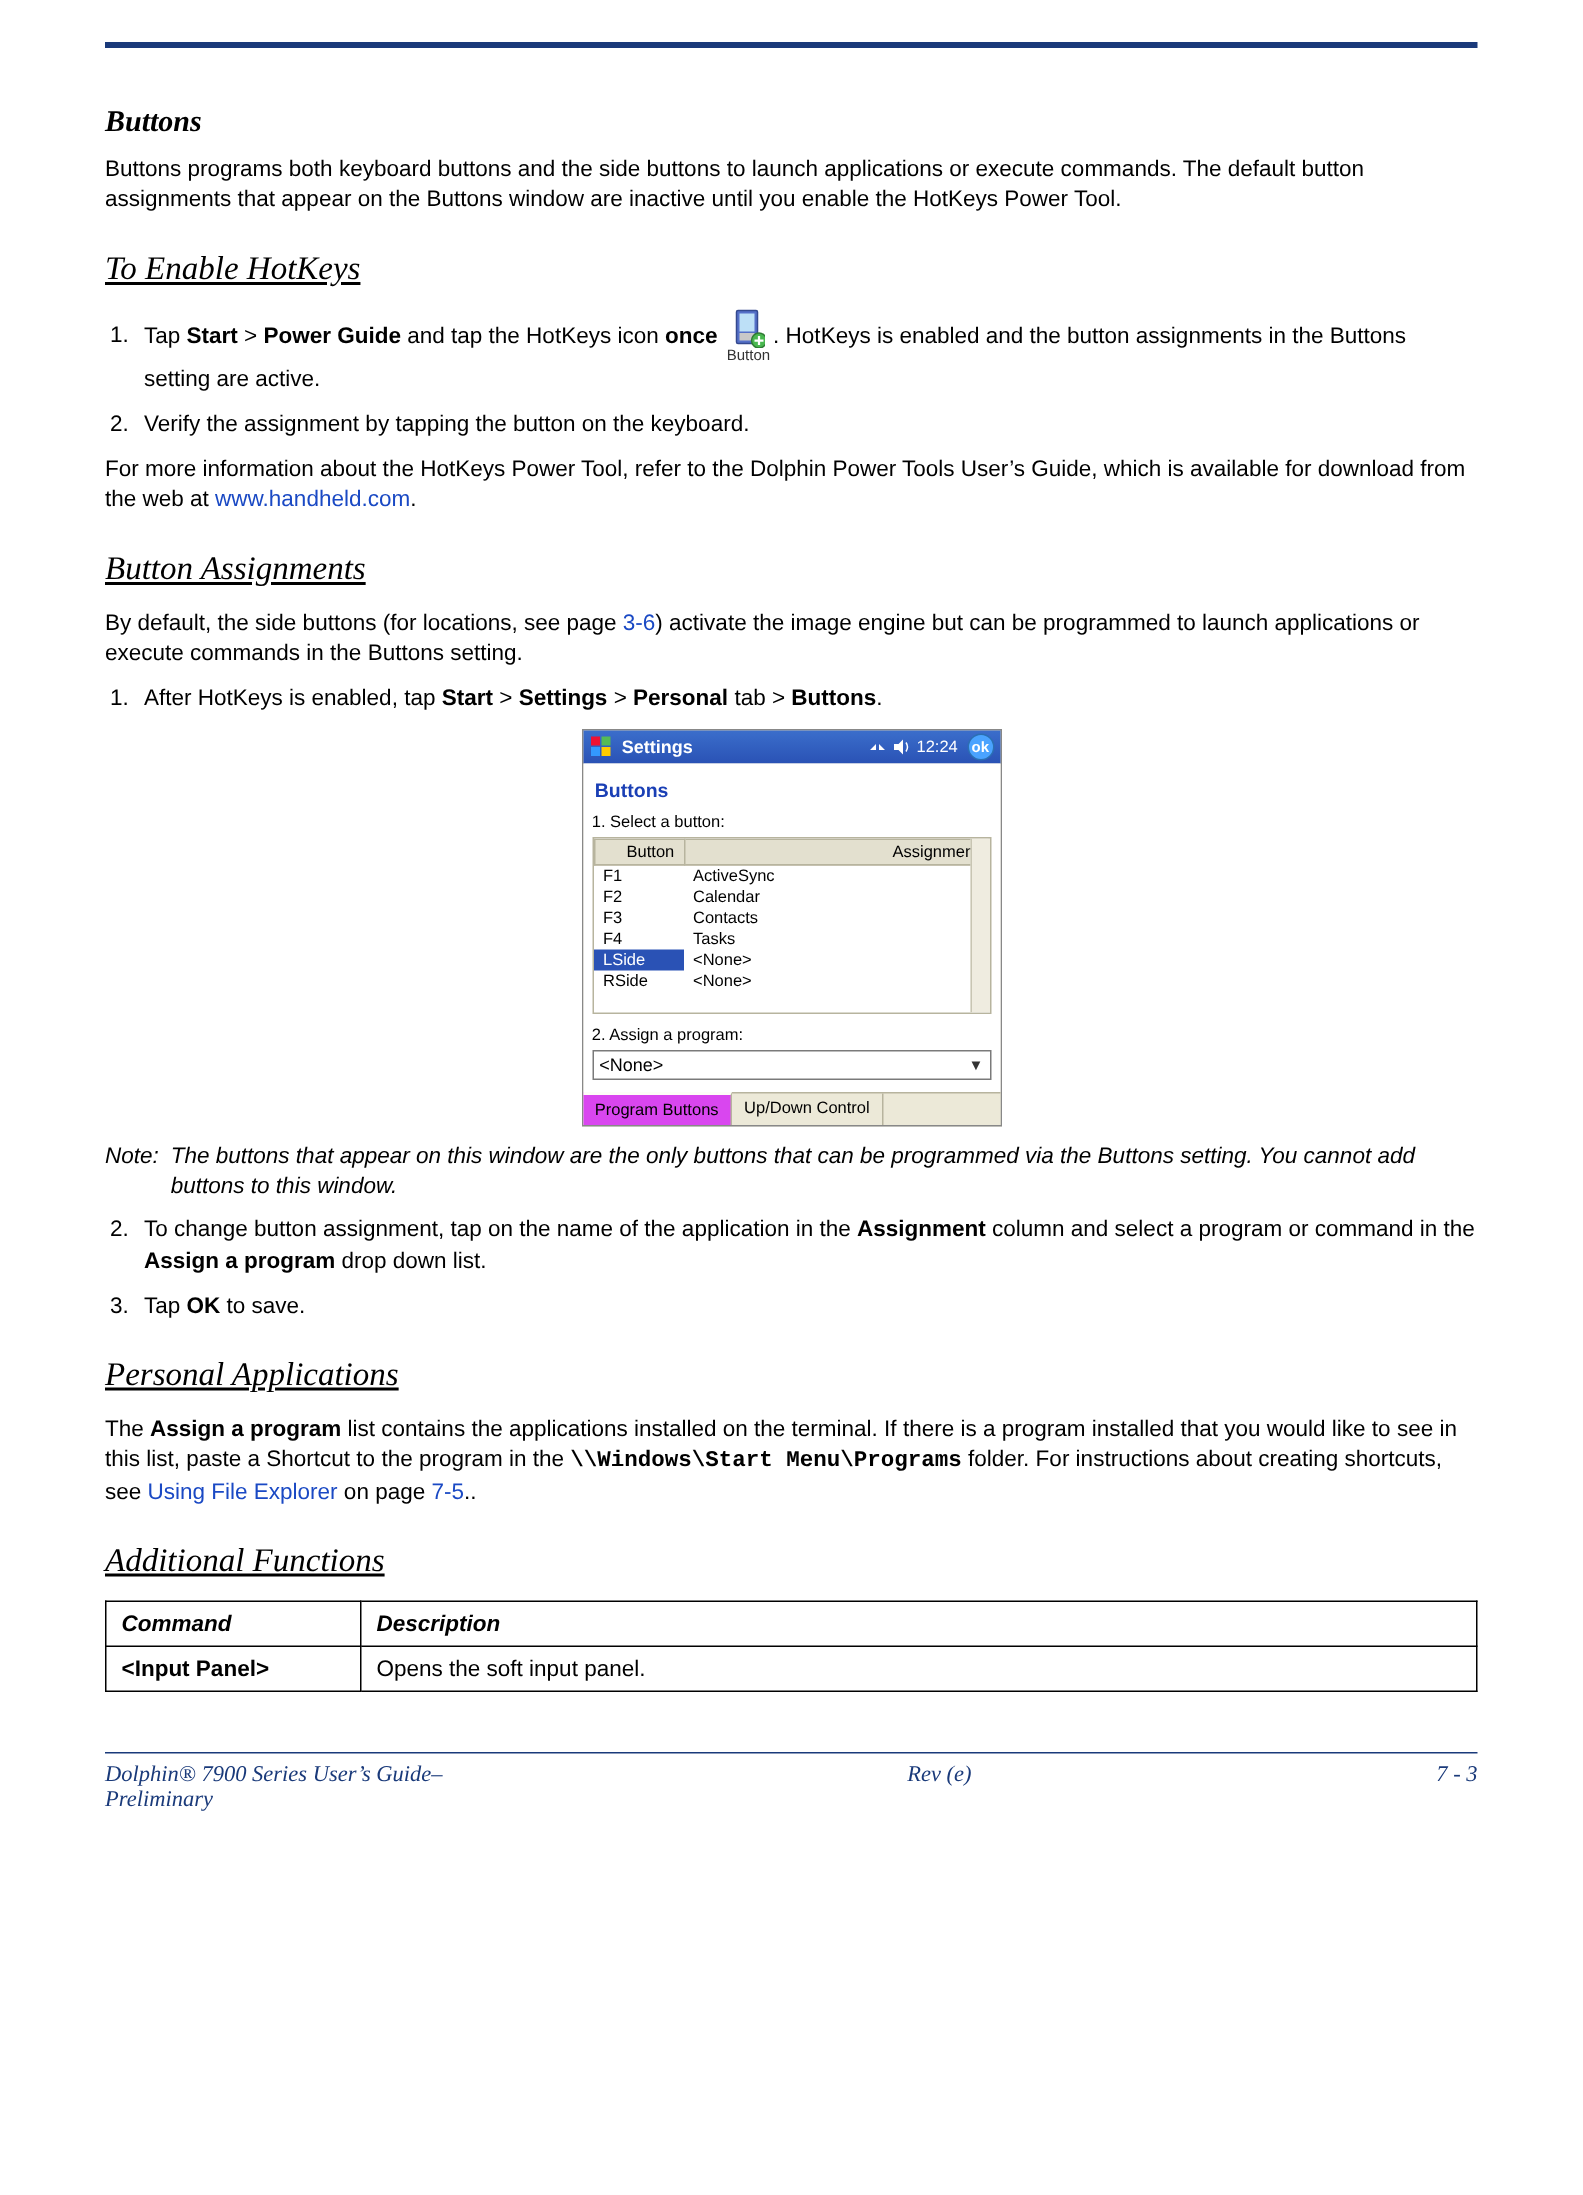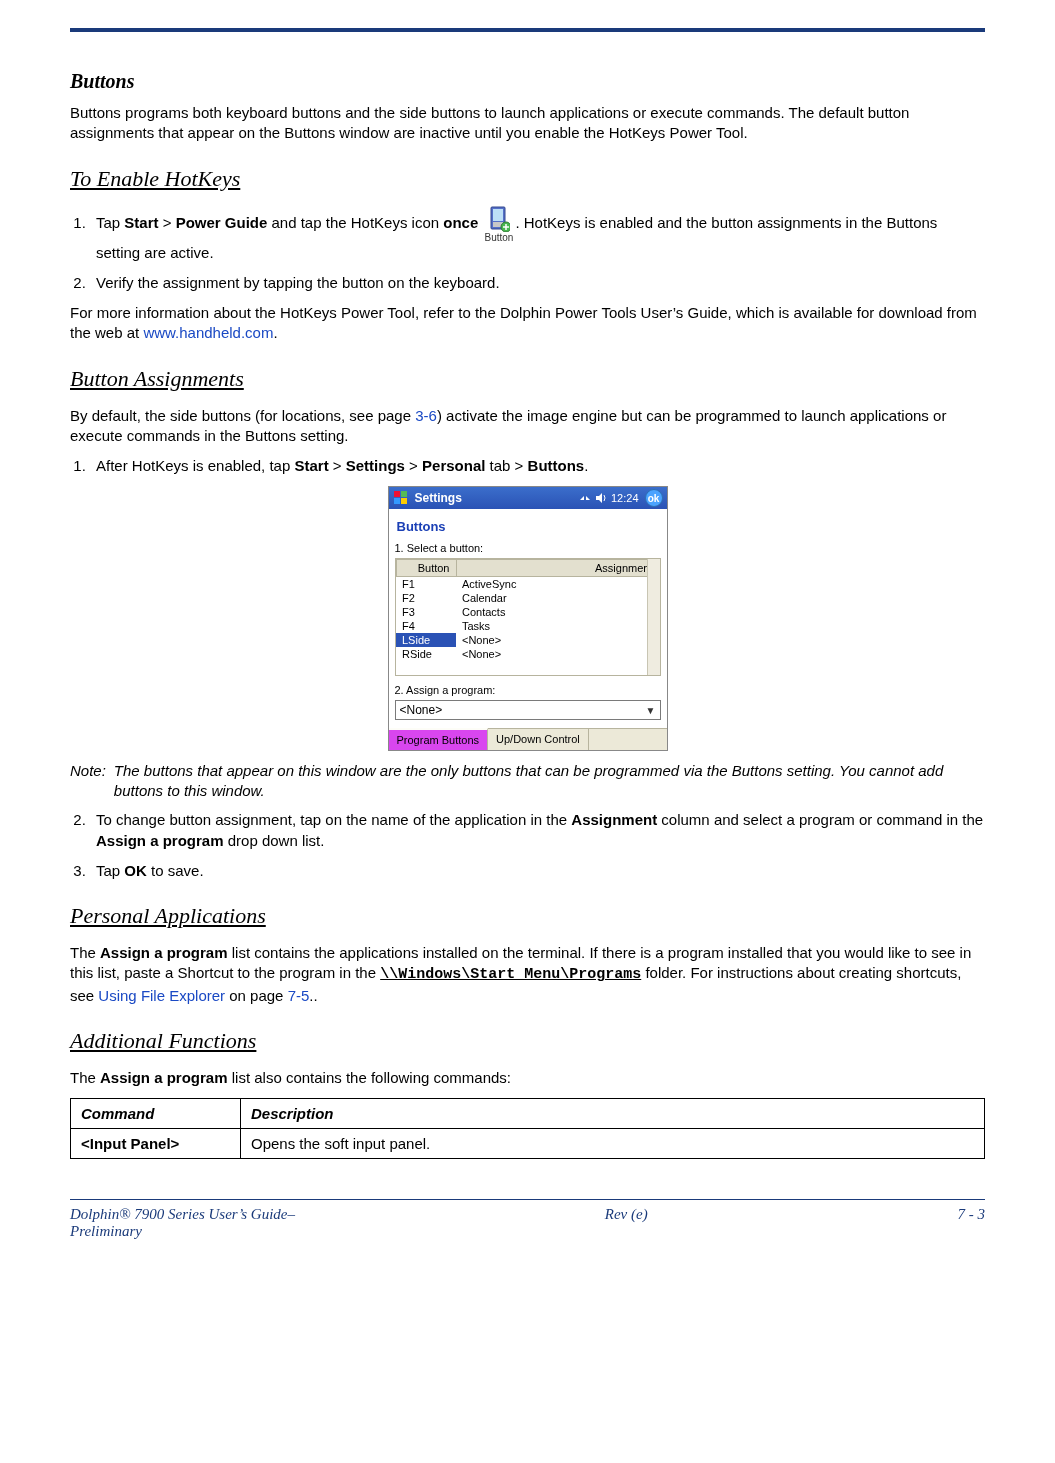--- a/index.html
+++ b/index.html
@@ -99,21 +99,21 @@
 
   
   table.cmd {
     width:100%; border-collapse: collapse; margin-top:10px;
   }
   table.cmd th, table.cmd td {
     border:1px solid #000; padding:6px 10px; text-align:left; vertical-align:top;
   }
   table.cmd th:first-child, table.cmd td:first-child { width:170px; }
   table.cmd th { font-style:italic; font-weight:bold; }
-  code.path { font-family: "Courier New", monospace; font-weight:bold;text-decoration:underline; }
+  code.path { font-family: "Courier New", monospace; font-weight:bold; }
 
   
   .footer-rule { height:1px; background:#1a3a7a; margin: 30px 70px 6px 70px; }
   .footer {
     display:flex; justify-content:flex-start; align-items:flex-start;
     padding: 0 70px 20px 70px;
     font-family:"Times New Roman", Times, serif; font-style:italic;
     color:#1a3a7a; font-size:15px;
   }
   .footer .mid { text-align:center; flex:1; }
@@ -253,23 +253,20 @@
   </ol>
 
   <h3 class="sub">Personal Applications</h3>
 
   <p>
     <span>The </span><b>Assign a program</b><span> list contains the applications installed on the terminal. If there is a program installed that you would like to see in this list, paste a Shortcut to the program in the </span><code class="path">\\Windows\Start Menu\Programs</code><span> folder. For instructions about creating shortcuts, see </span><span class="link">Using File Explorer</span><span> on page </span><span class="link">7-5</span><span>..</span>
   </p>
 
   <h3 class="sub">Additional Functions</h3>
 
-  <p>
-    <span>The </span><b>Assign a program</b><span> list also contains the following commands:</span>
-  </p>
 
   <table class="cmd">
     <tbody>
         <tr>
       <th>Command</th>
       <th>Description</th>
     </tr>
     <tr>
       <td><b>&lt;Input Panel&gt;</b></td>
       <td>Opens the soft input panel.</td>

